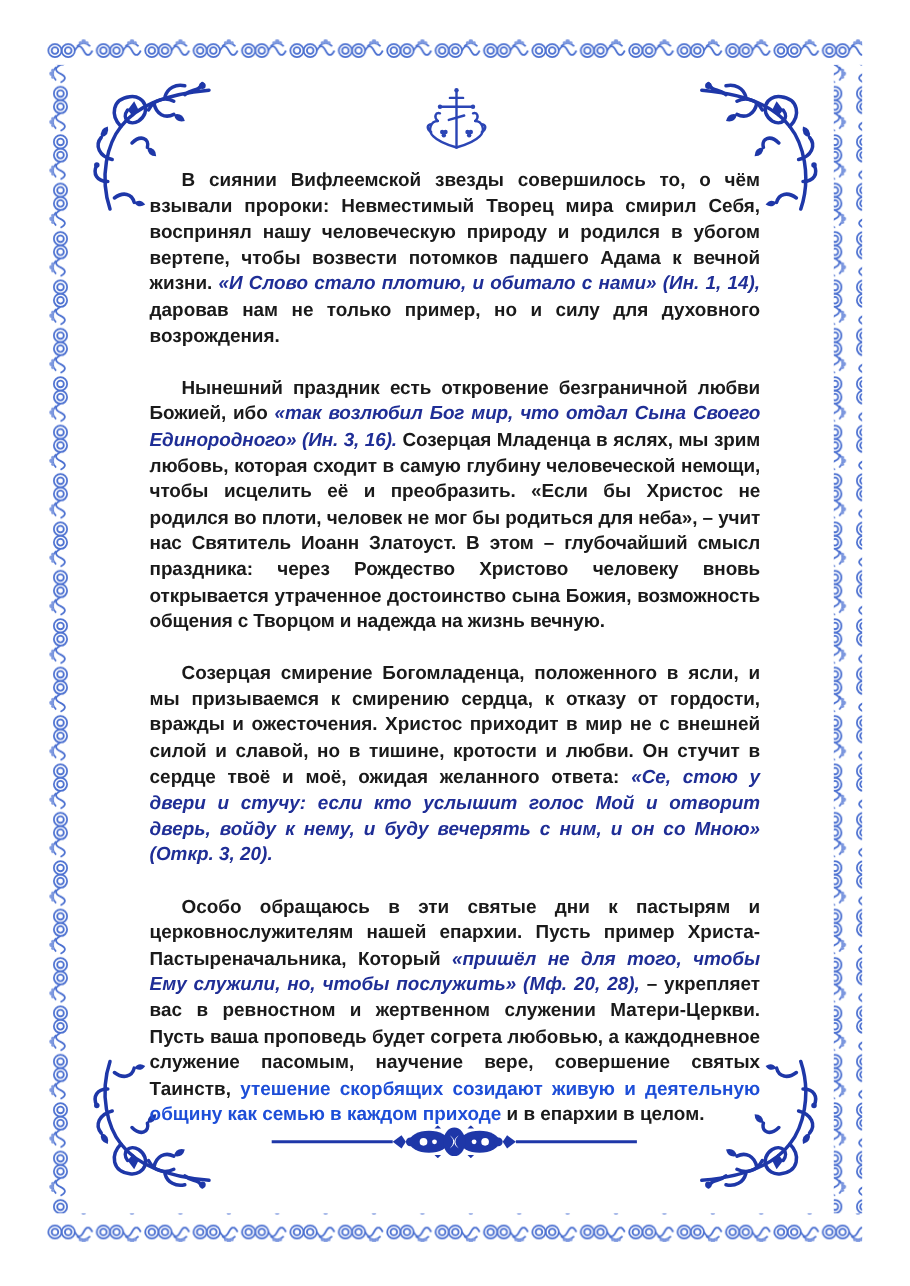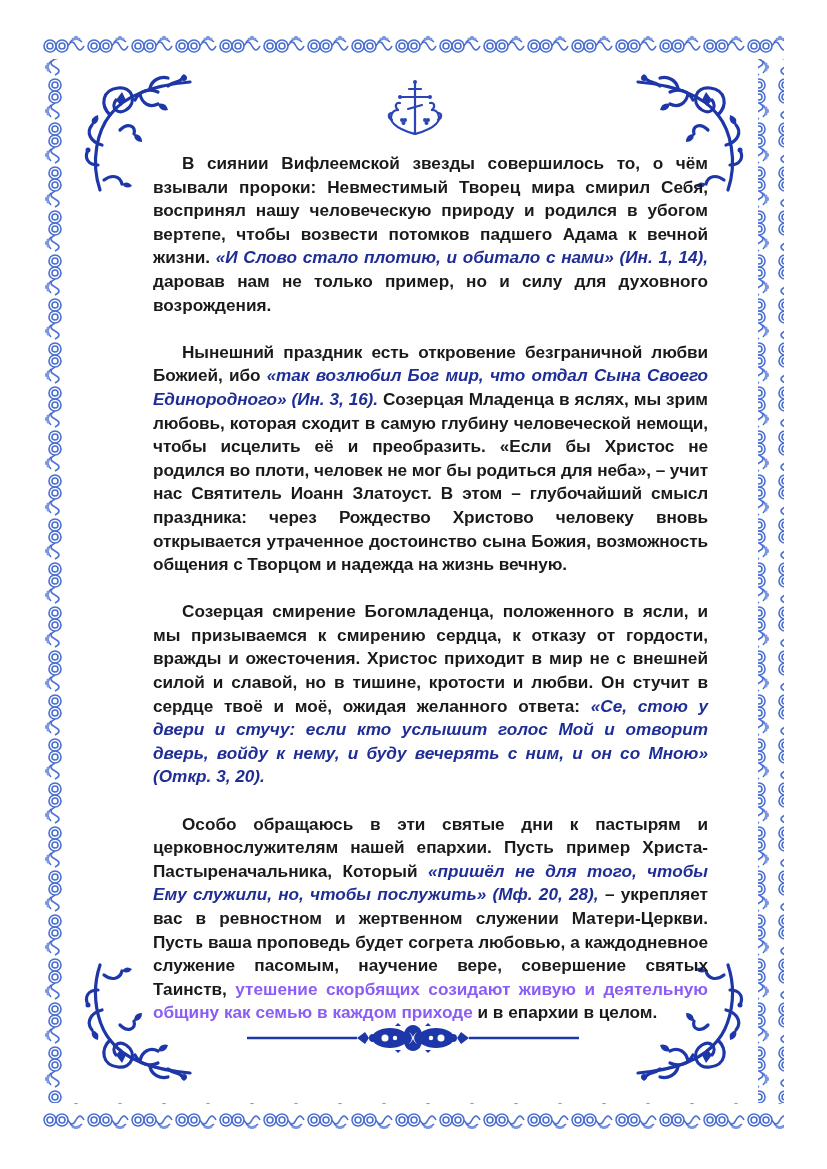--- a/index.html
+++ b/index.html
@@ -15,29 +15,29 @@
   .corner-tl { left:80px; top:70px; }
   .corner-tr { left:628px; top:70px; transform:scaleX(-1); }
   .corner-bl { left:80px; top:955px; transform:scaleY(-1); }
   .corner-br { left:628px; top:955px; transform:scale(-1,-1); }
 
   .cross { position:absolute; left:378px; top:80px; width:74px; height:60px; }
   .cross svg { width:100%; height:100%; }
 
   
   .content {
-    position:absolute; left:153px; top:152px; width:555px;
+    position:absolute; left:136px; top:152px; width:555px;
     font-family:"Liberation Sans", "DejaVu Sans", sans-serif;
     font-weight:bold; font-size:17.2px; line-height:23.6px;
     color:#1a1a1a; text-align:justify;
   }
   .para { margin:0 0 23.6px 0; text-indent:29px; }
   .para.p2 { letter-spacing:-0.1px; }
   .quote { color:#1f2e96; font-style:italic; }
-  .hl { color:#8b5cf6; }
+  .hl { color:#1d4ed8; }
 
   
   .divider { position:absolute; left:245px; top:1023px; width:336px; height:30px; }
   .divider svg { width:100%; height:100%; }
 </style>
 </head>
 <body>
 
 <div class="page">
 

